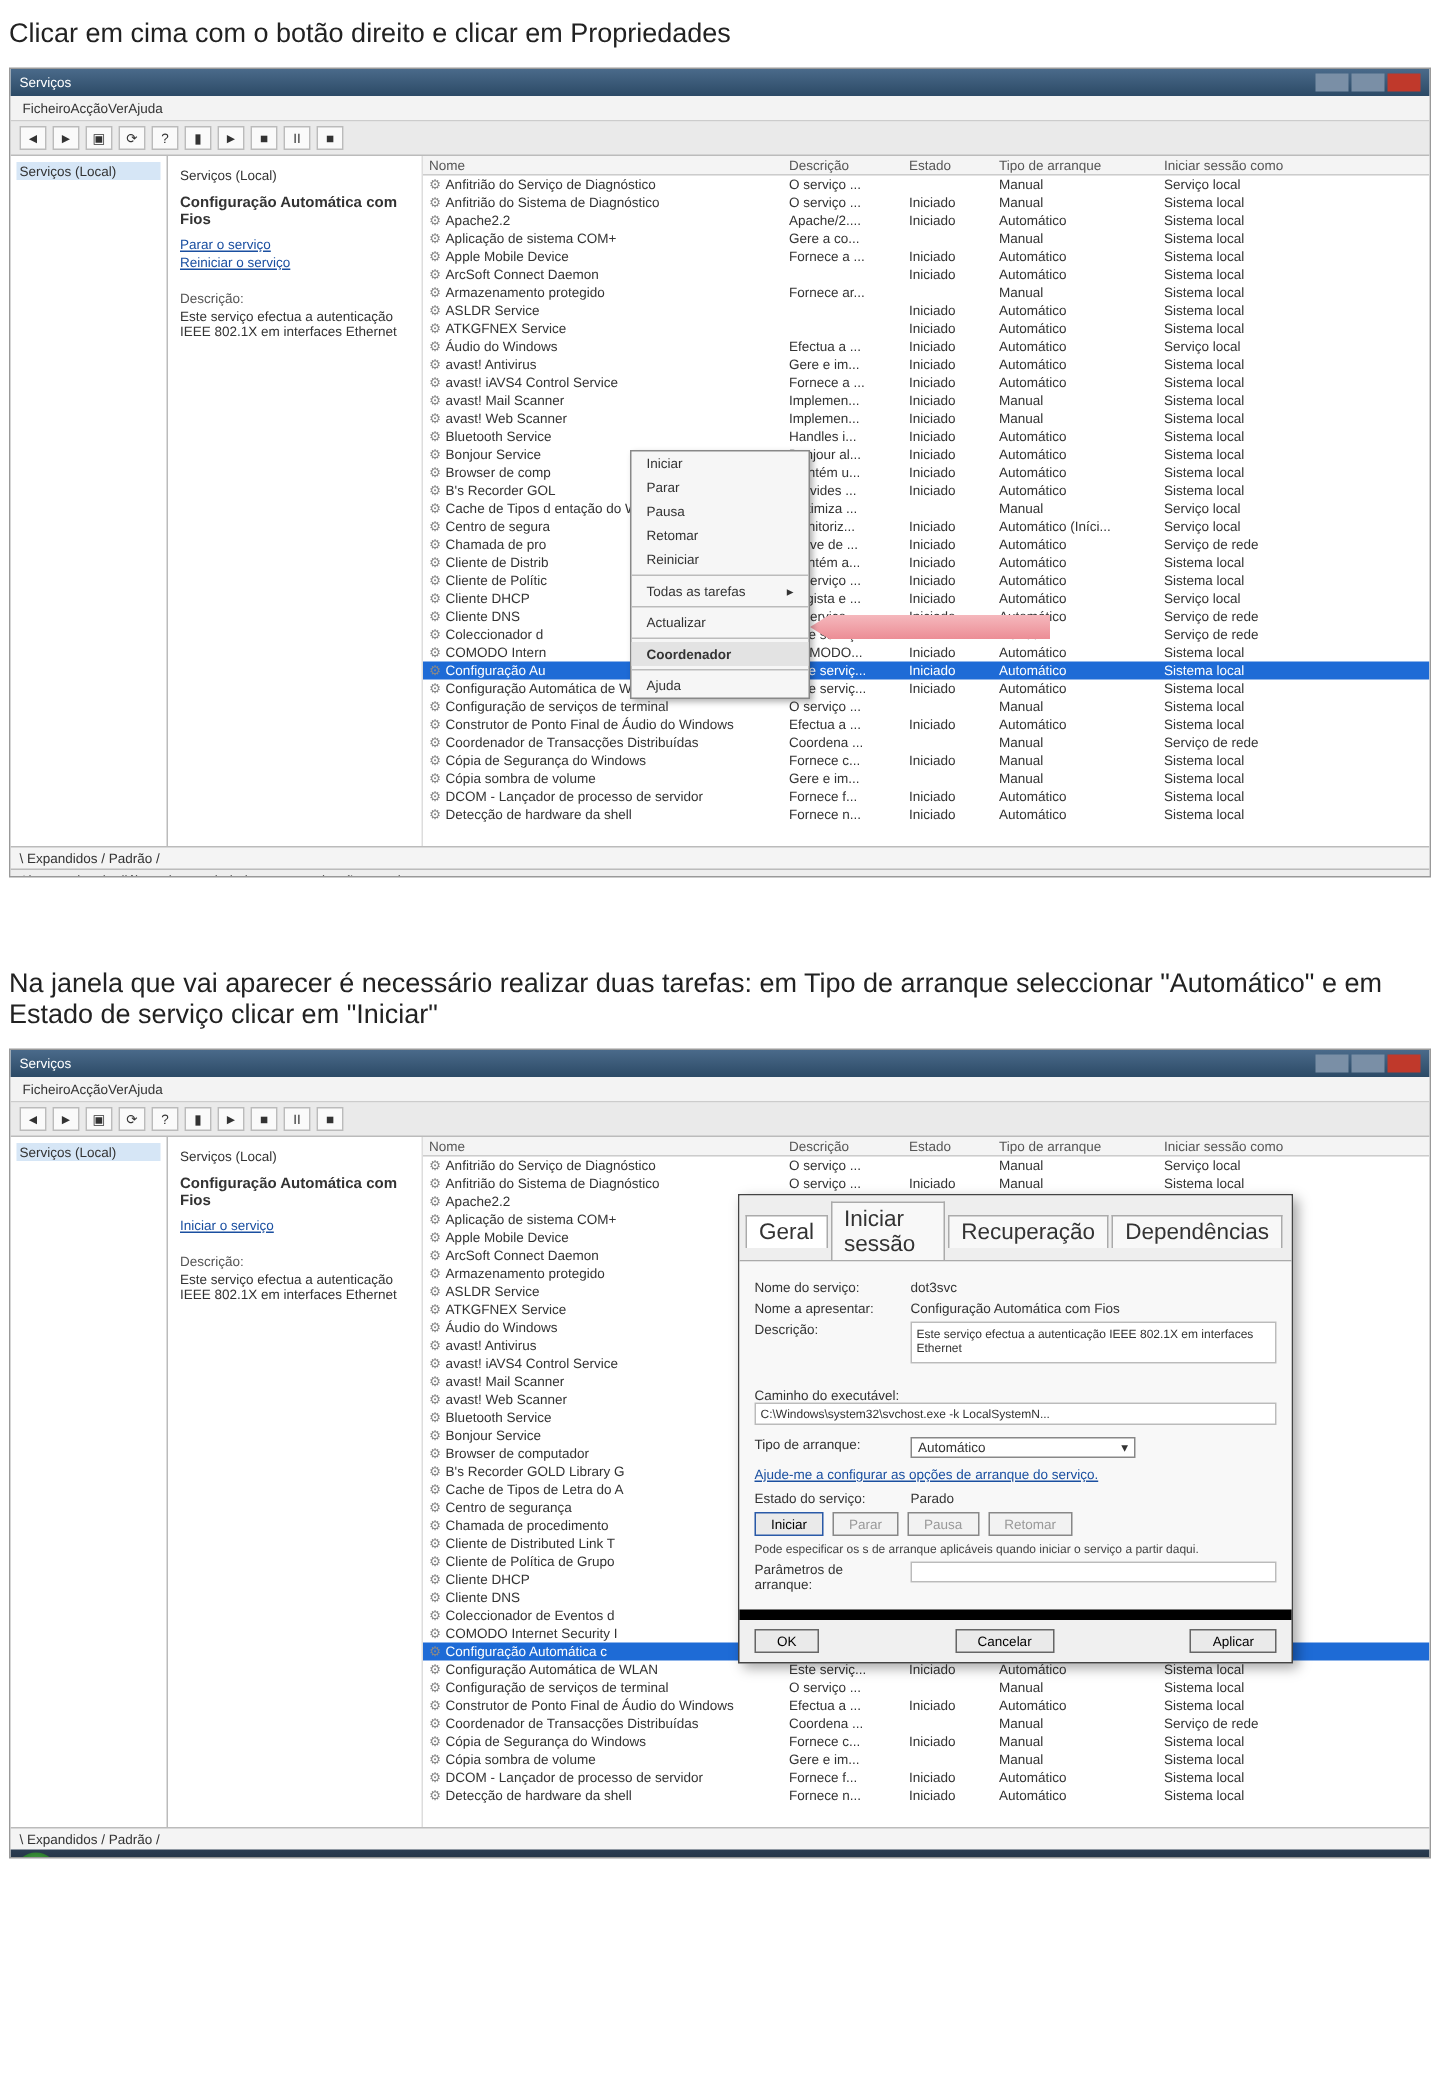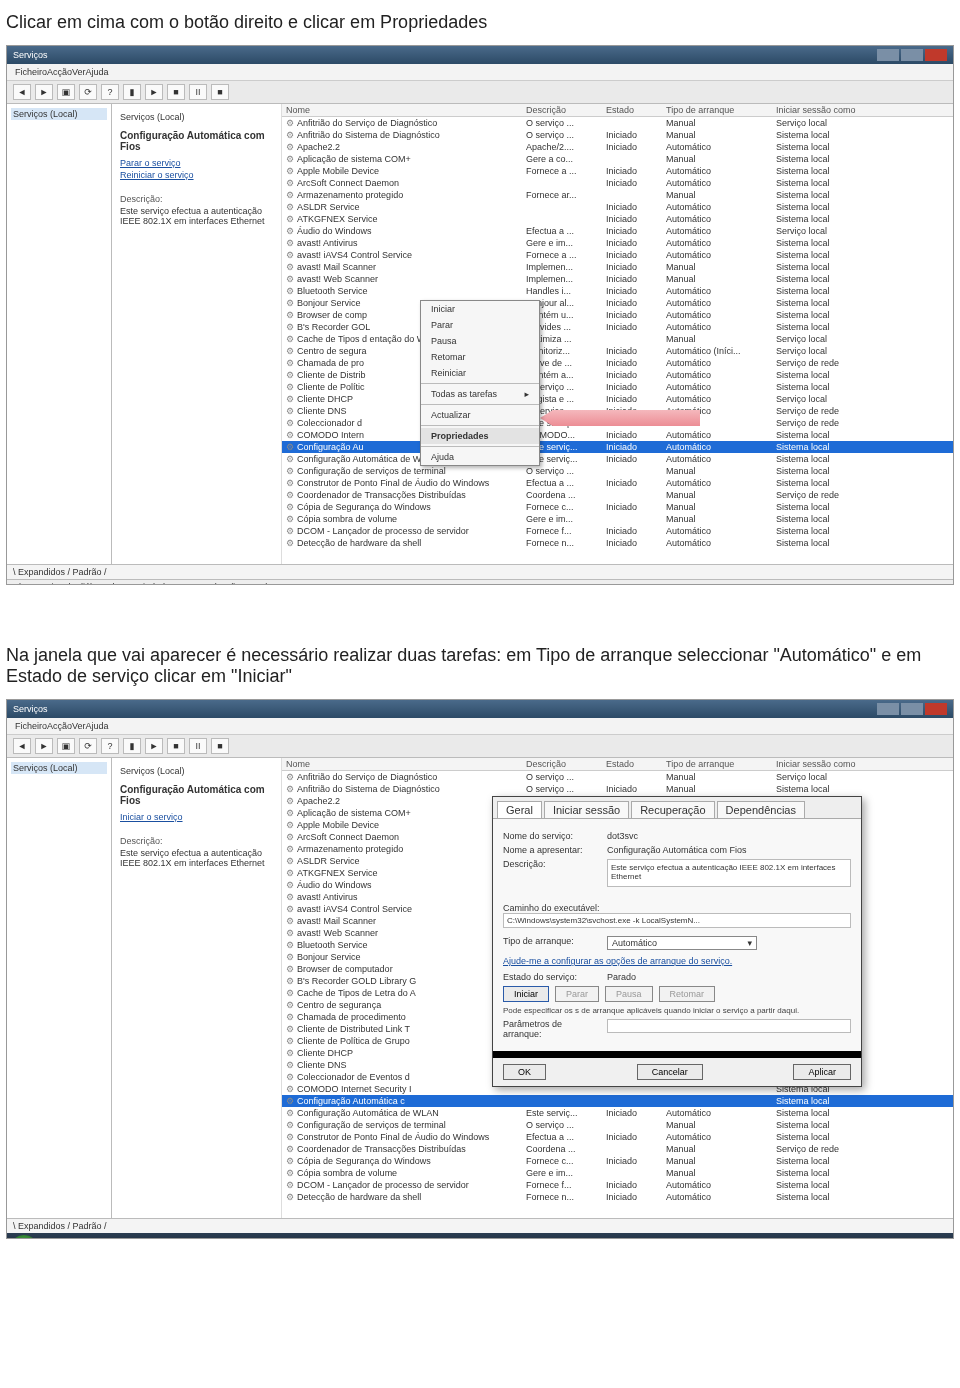--- a/index.html
+++ b/index.html
@@ -148,21 +148,21 @@
     z-index: 60;
   }
   .dialog .dlg-title {
     background: linear-gradient(#5a7aac, #3e5c88);
     color:#fff;
     font-size: 9px;
     padding: 3px 6px;
     display:flex; justify-content:space-between;
   }
   .dialog .dlg-title .xbtn { background:#c0392b; width:18px; height:12px; color:#fff; text-align:center; font-size:8px;}
-  .dialog .dlg-tabs { display:flex; border-bottom:1px solid #aaa; font-size:11px; padding:4px 4px 0 4px; background:#eee;align-items:center;}
+  .dialog .dlg-tabs { display:flex; border-bottom:1px solid #aaa; font-size:15px; padding:4px 4px 0 4px; background:#eee;align-items:center;}
   .dialog .dlg-tabs .tab { padding:2px 8px; border:1px solid #aaa; border-bottom:none; background:#f8f8f8; margin-right:2px;}
   .dialog .dlg-tabs .tab.active { background:#fff; }
   .dialog .dlg-body { padding: 8px 10px; font-size:9px; background:#f8f8f8; }
   .dialog .dlg-body .row { display:grid; grid-template-columns: 100px 1fr; gap:4px; margin:4px 0; align-items:start; }
   .dialog .dlg-body .desc-box { border:1px solid #bbb; background:#fff; padding:3px; font-size:8px; height:28px;}
   .dialog .dlg-body .path { border:1px solid #bbb; background:#fff; padding:2px 3px; font-size:8px;}
   .dialog .dlg-body .combo { border:1px solid #888; background:#fff; padding:1px 4px; display:flex; justify-content:space-between; align-items:center; width:150px;}
   .dialog .dlg-body .link { color:#1a4fa0; text-decoration:underline; margin:6px 0; display:block; }
   .dialog .dlg-body .state-btns { display:flex; gap:6px; margin:4px 0;}
   .dialog .dlg-body .state-btns button {
@@ -490,21 +490,21 @@
               <div class="mi">Iniciar</div>
               <div class="mi">Parar</div>
               <div class="mi">Pausa</div>
               <div class="mi">Retomar</div>
               <div class="mi">Reiniciar</div>
               <div class="sep"></div>
               <div class="mi sub">Todas as tarefas</div>
               <div class="sep"></div>
               <div class="mi">Actualizar</div>
               <div class="sep"></div>
-              <div class="mi sel">Propriedades</div>
+              <div class="mi sel">Coordenador</div>
               <div class="sep"></div>
               <div class="mi">Ajuda</div>
             </div>
 
           <div class="arrow-pink" style="top:306px; left:258px; width:160px;"></div>
         </div>
       </div>
     </div>
     <div class="tabs-bottom">\ <span>Expandidos / Padrão /</span></div>
     <div class="statusbar">Abre a caixa de diálogo de propriedades para a selecção actual.</div>

